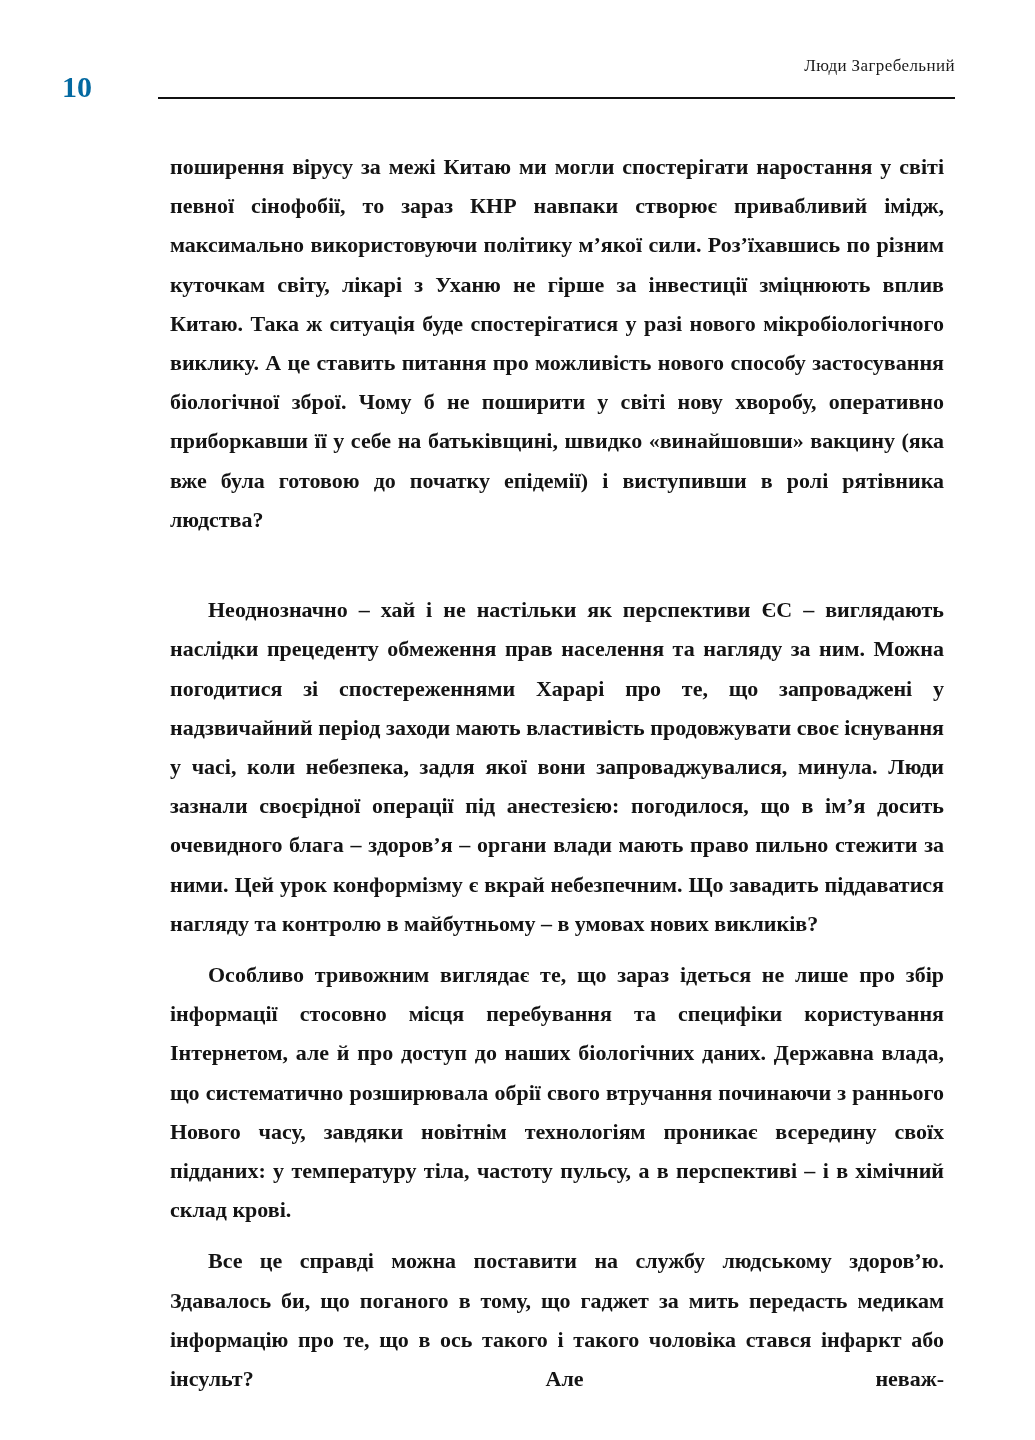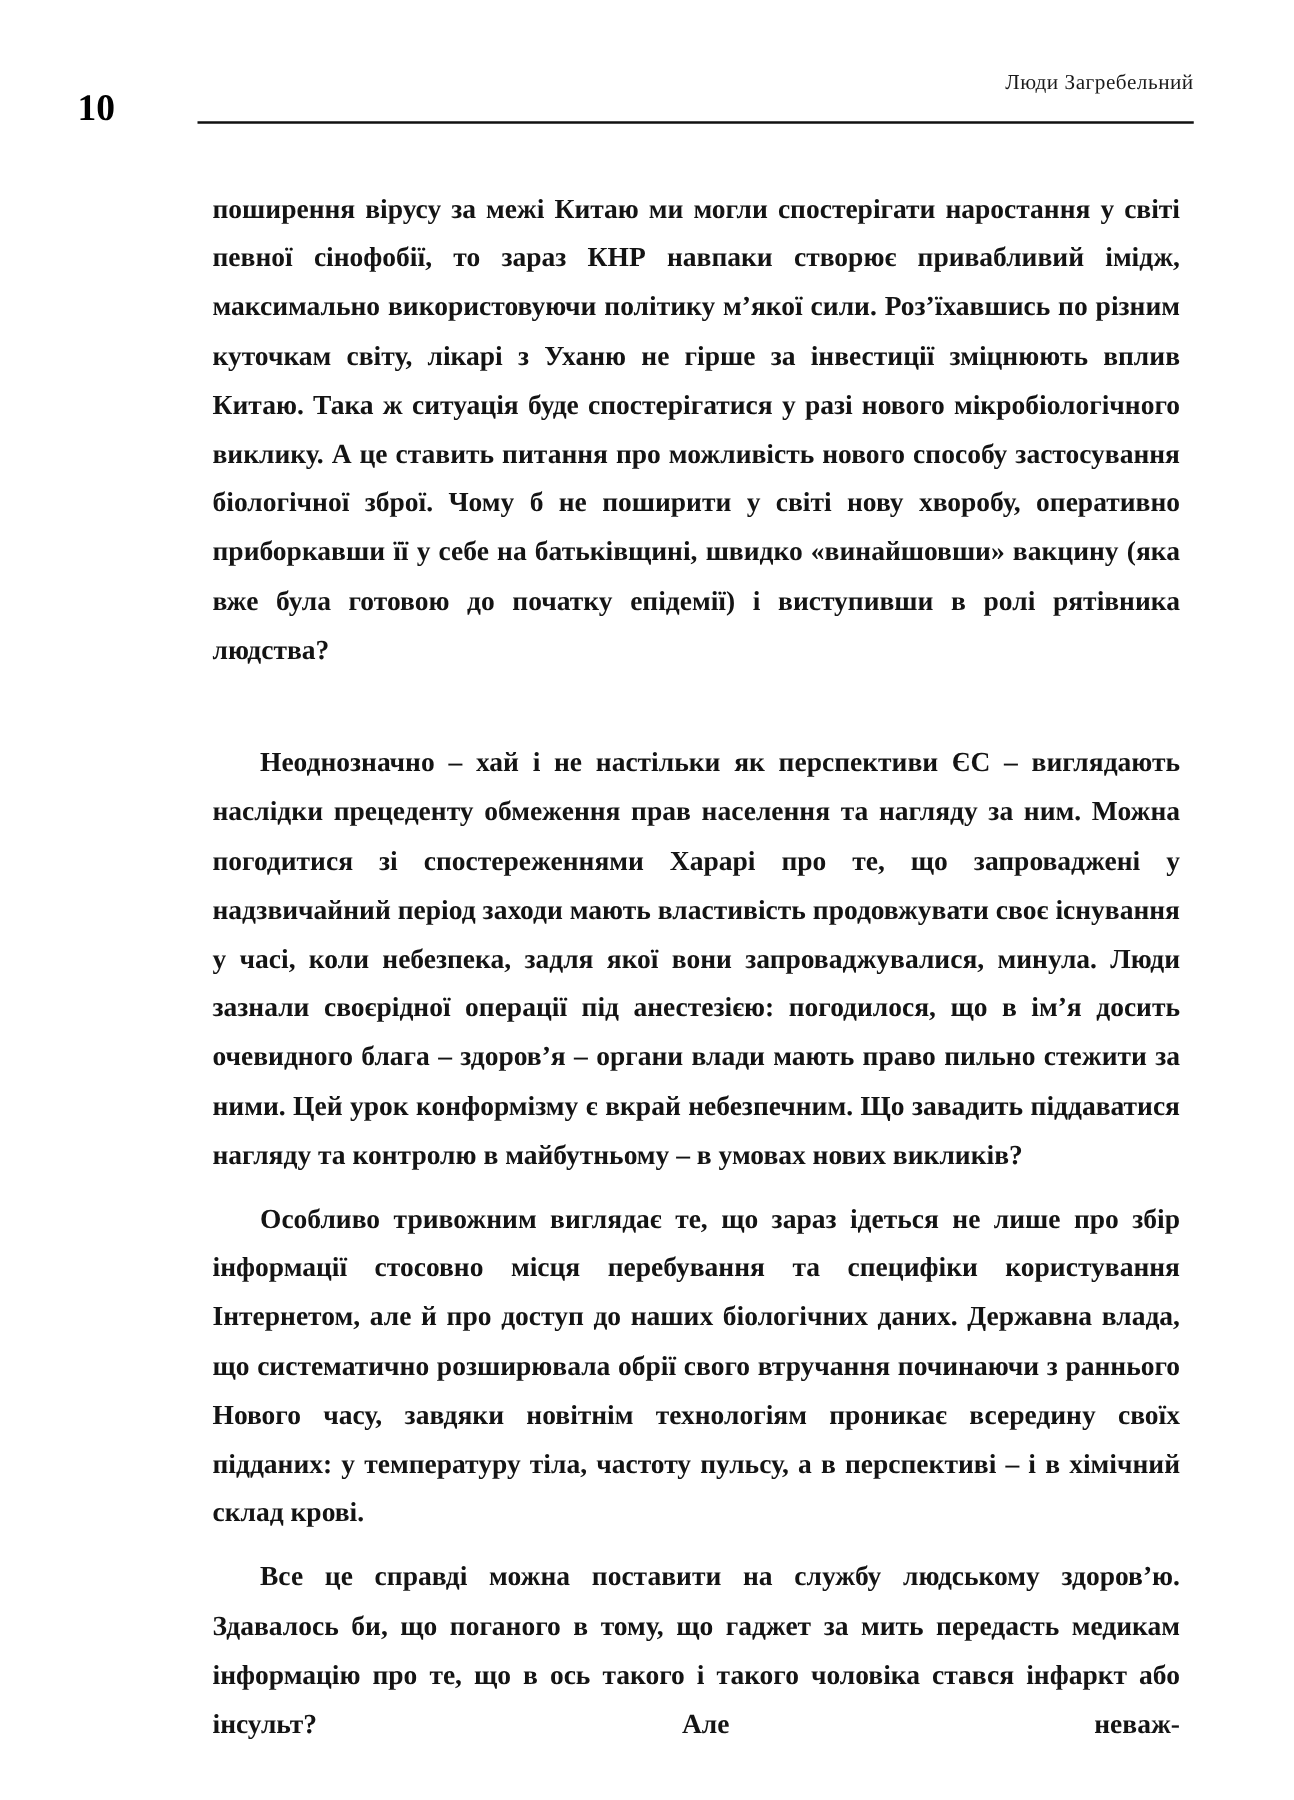--- a/index.html
+++ b/index.html
@@ -35,21 +35,21 @@
   }
 
   .folio {
     position: absolute;
     top: 72px;
     left: 62px;
     font-family: "Liberation Serif", "DejaVu Serif", serif;
     font-size: 30px;
     font-weight: 700;
     line-height: 1;
-    color: #000000;
+    color: #0369a1;
   }
 
   .head-rule {
     position: absolute;
     top: 97px;
     left: 158px;
     width: 797px;
     height: 2px;
     background: #111111;
   }

